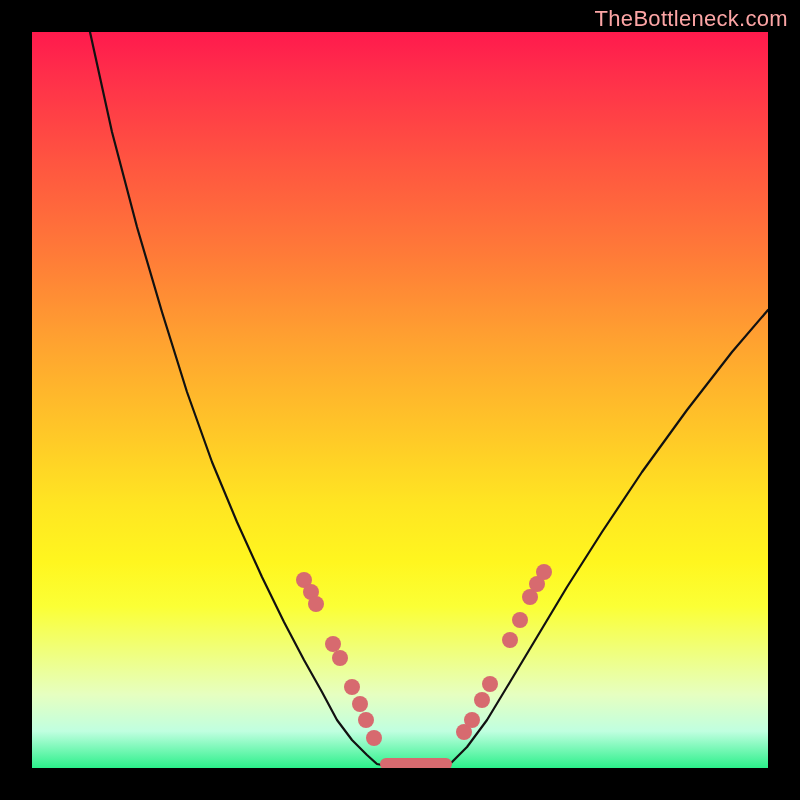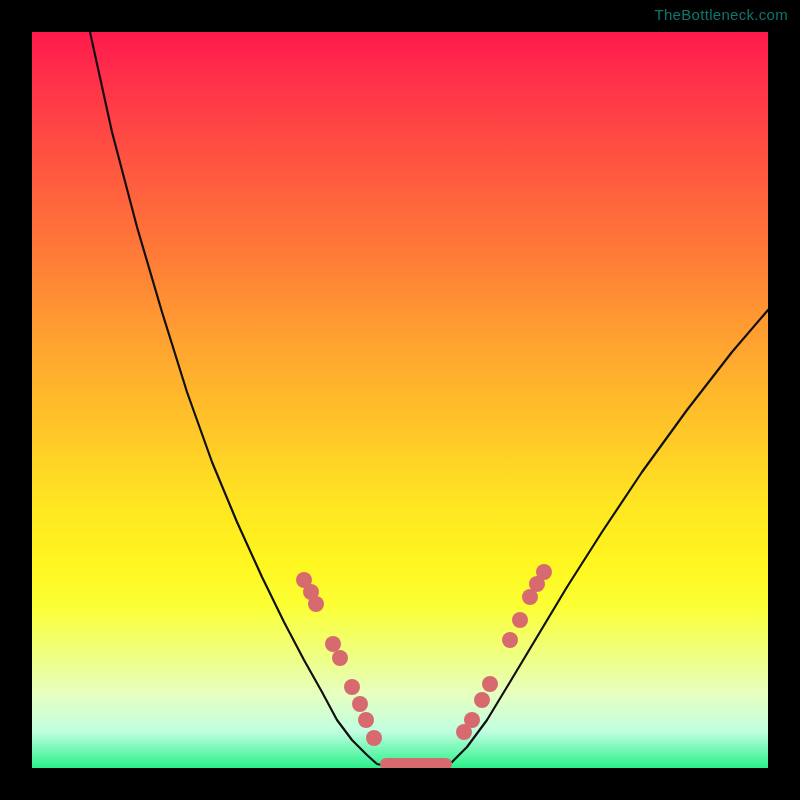--- a/index.html
+++ b/index.html
@@ -43,22 +43,22 @@
       #f0ff7a 84%,
       #e6ffc0 90%,
       #c0ffe0 95%,
       #2bf08a 100%
     );
   }
   .watermark {
     position: absolute;
     top: 6px;
     right: 12px;
-    color: #0f766e;
-    font-size: 15px;
+    color: #fca5a5;
+    font-size: 22px;
     letter-spacing: 0.3px;
     font-weight: 400;
     user-select: none;
   }
   svg {
     position: absolute;
     inset: 0;
   }
 </style>
 </head>

